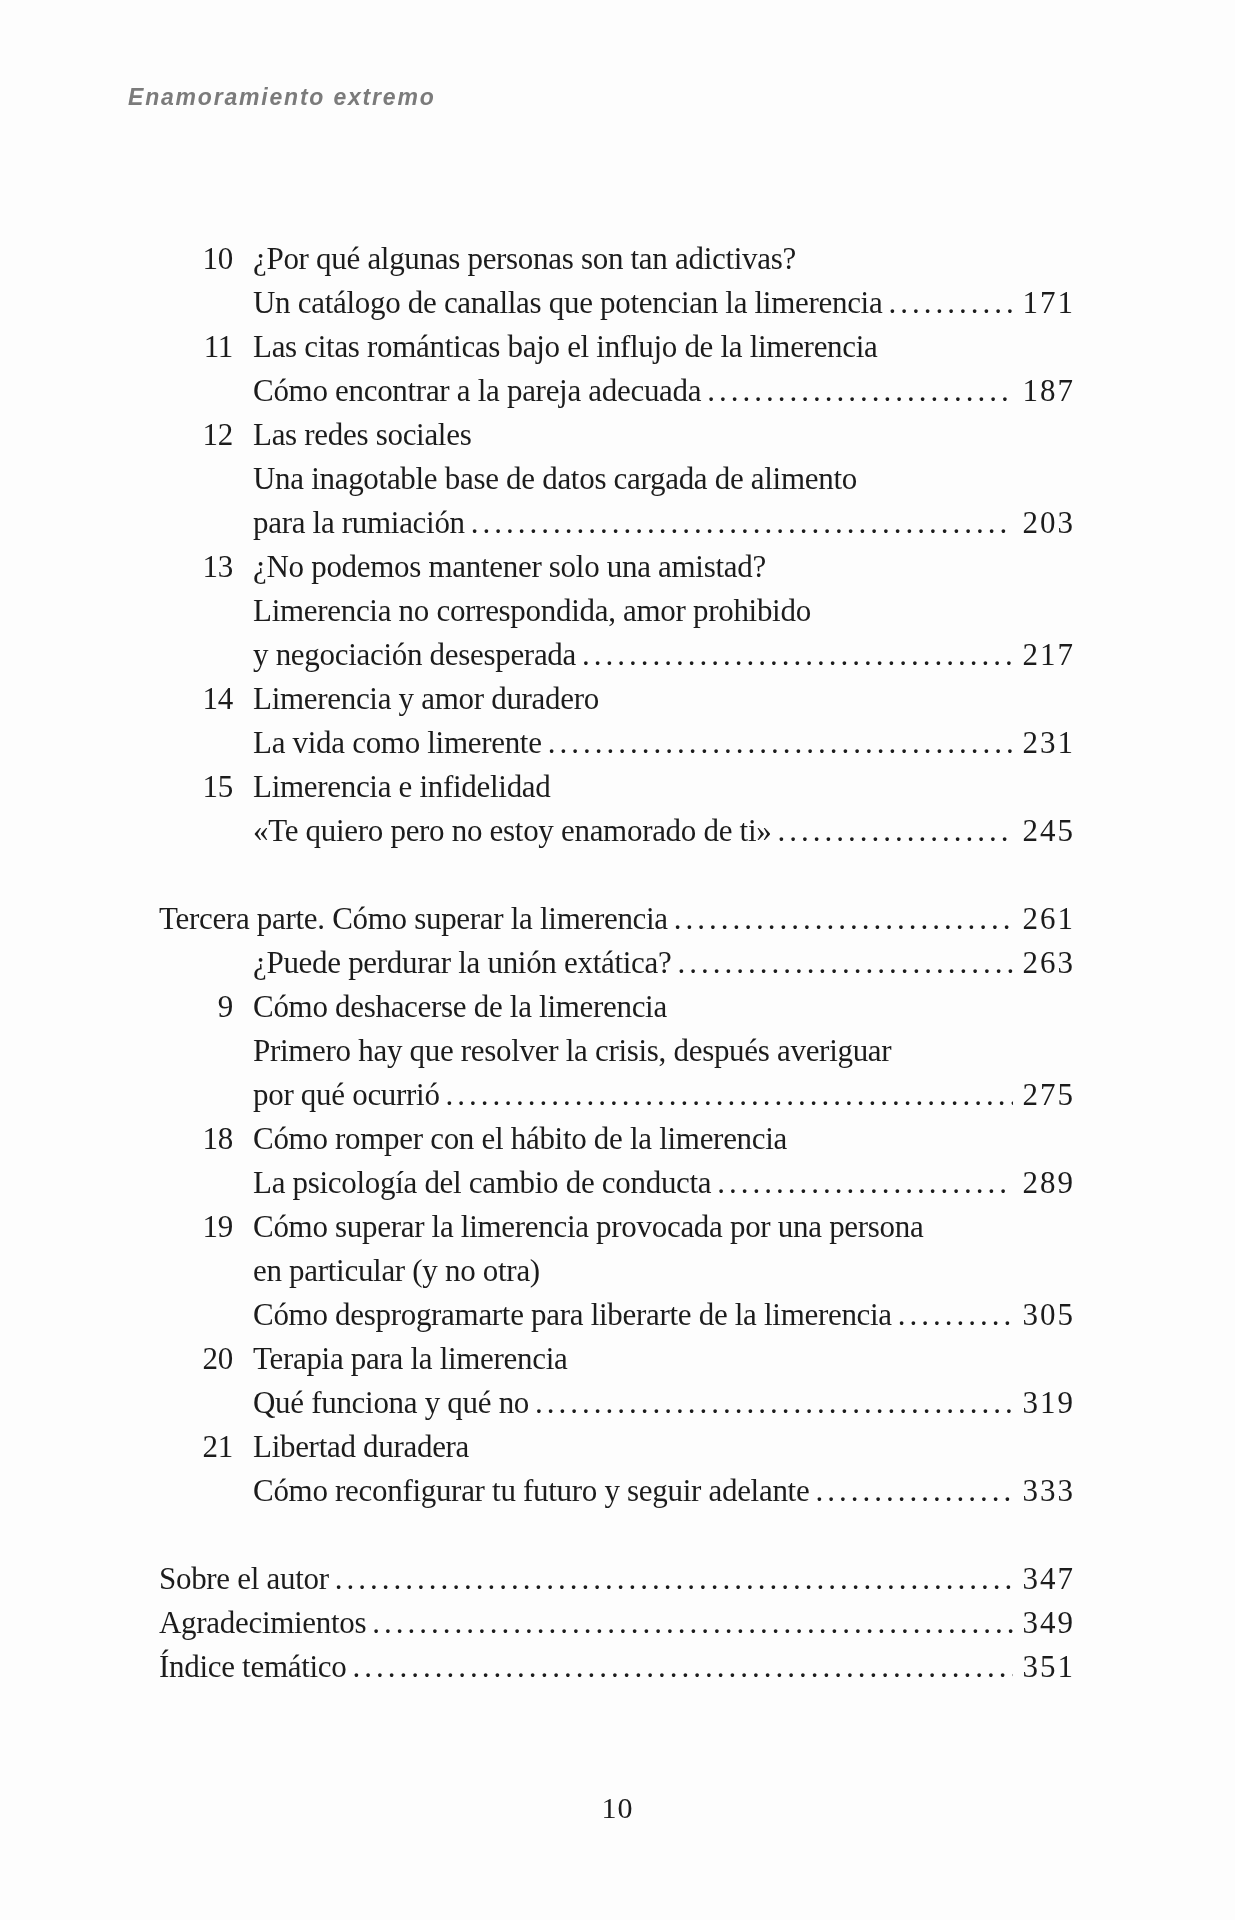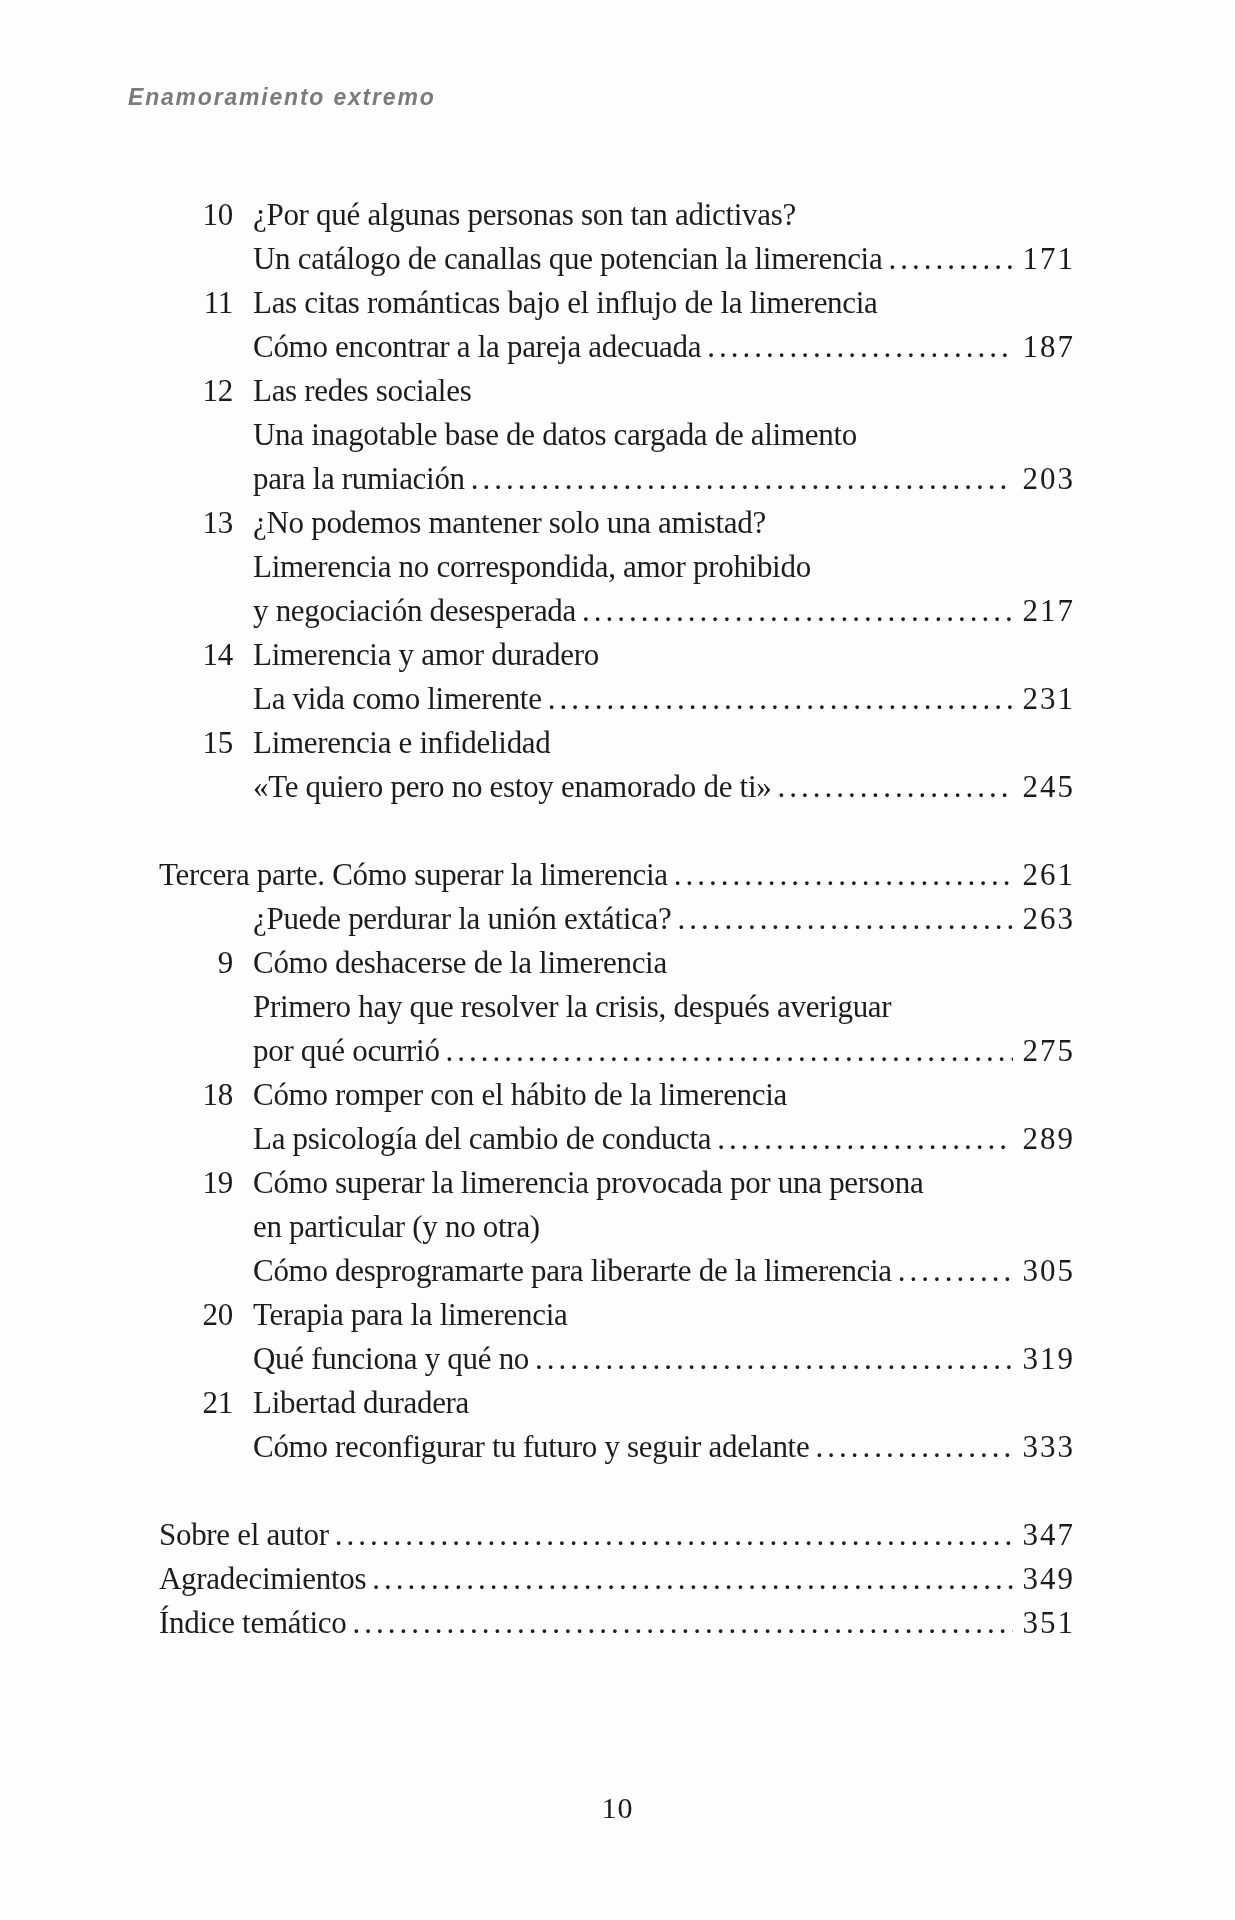--- a/index.html
+++ b/index.html
@@ -38,33 +38,33 @@
   }
   .toc-row {
     display: flex;
     align-items: baseline;
     height: 44px;
     line-height: 44px;
     white-space: nowrap;
   }
   .toc-row.gap-before {
     margin-top: 44px;
-    align-items: flex-end;
   }
   .toc-row .chapter-num {
     flex: none;
     width: 74px;
     text-align: right;
     margin-right: 20px;
   }
   .toc-row.wrap {
     padding-left: 94px;
   }
   .toc-row .entry-text {
     flex: none;
+    margin-top: 44px;
   }
   .toc-row .dot-leader {
     flex: 1 1 auto;
     overflow: hidden;
     margin-left: 6px;
     margin-right: 10px;
     min-width: 0;
   }
   .toc-row .dot-leader::after {
     content: "......................................................................................................................";

